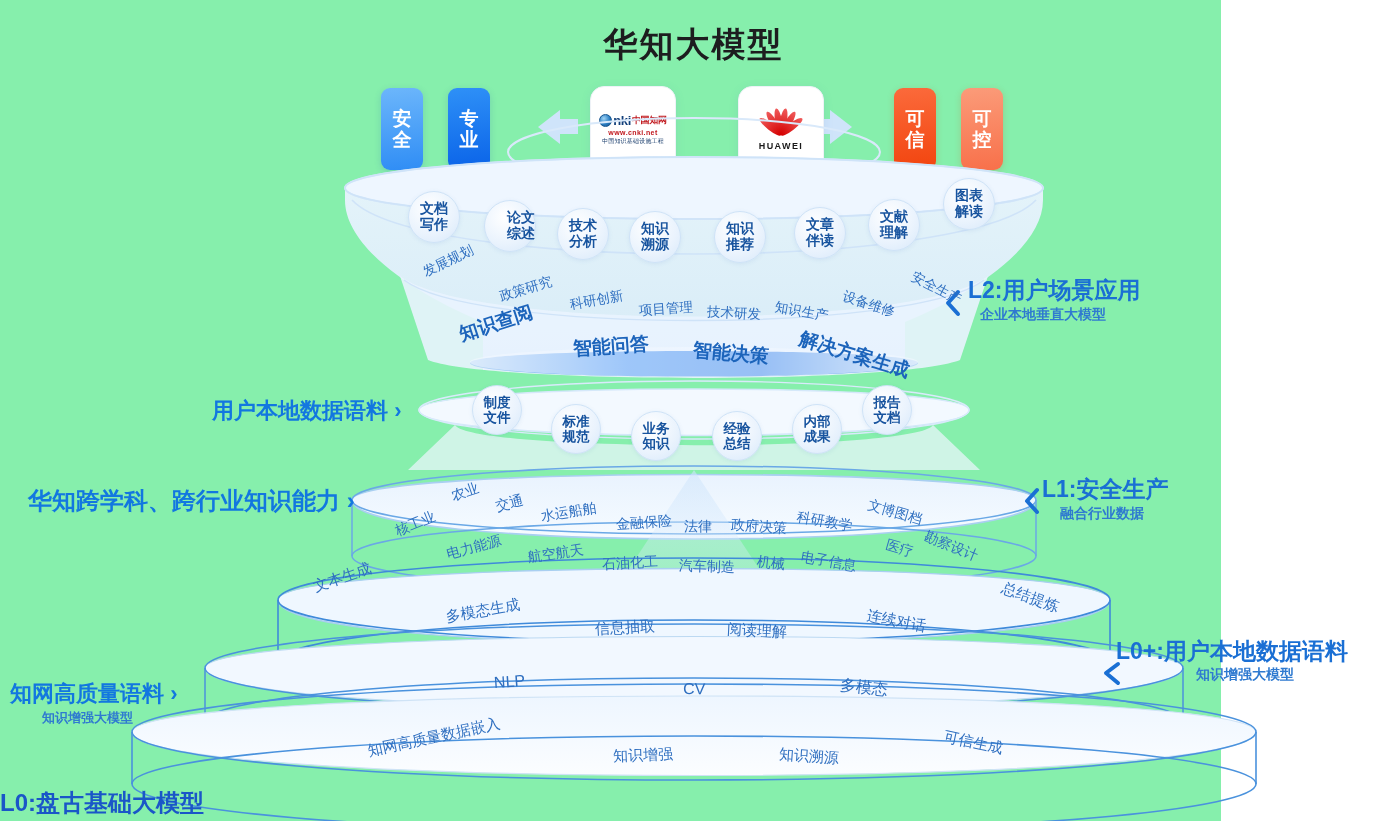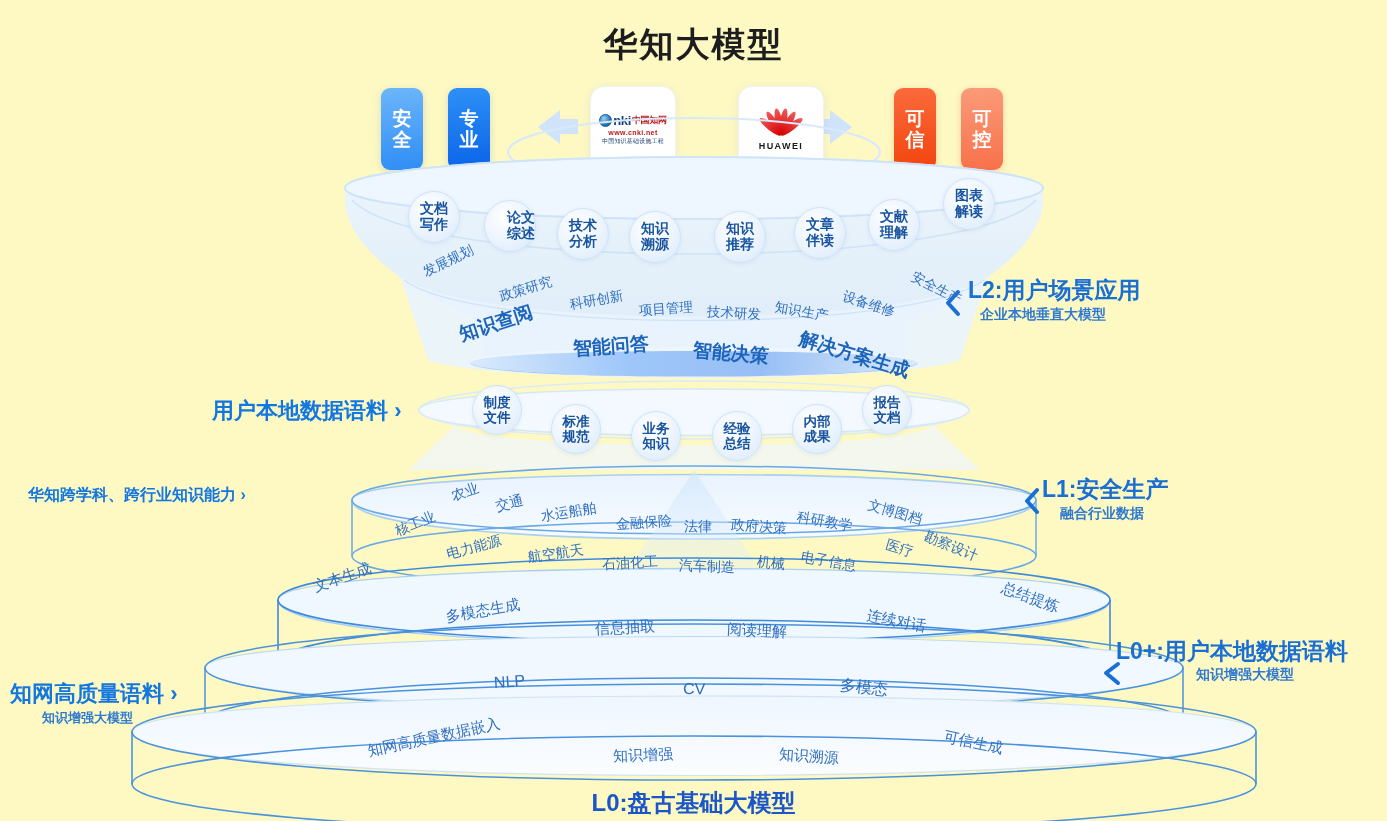--- a/index.html
+++ b/index.html
@@ -2,21 +2,21 @@
 <html><head>
 <meta charset="utf-8">
 <style>
   * { box-sizing: border-box; margin: 0; padding: 0; }
   html, body {
     width: 1387px; height: 821px;
     background: #ffffff;
     font-family: "Liberation Sans", "DejaVu Sans", sans-serif;
     overflow: hidden;
   }
-  #stage { position: relative; width: 1387px; height: 821px; background:#fef9c3; }
+  #stage { position: relative; width: 1221px; height: 821px; background:#86efac; }
 
   
   .title {
     position: absolute; left: 0; top: 22px; width: 1387px;
     text-align: center; font-size: 34px; font-weight: 700;
     color: #1d1d1f; letter-spacing: 2px;
   }
 
   
   .badge {
@@ -283,21 +283,21 @@
   <div class="bub" style="left:712px;top:411px;width:50px;height:50px;font-size:13.5px;">
     <span>经验<br>总结</span>
     </div>
   <div class="bub" style="left:792px;top:404px;width:50px;height:50px;font-size:13.5px;">
     <span>内部<br>成果</span>
     </div>
   <div class="bub" style="left:862px;top:385px;width:50px;height:50px;font-size:13.5px;align-items:center;">
     <span>报告<br>文档</span>
     </div>
 
-  <div class="lbl-main" style="left:28px;top:485px;font-size:16px;color:#1277e0;">
+  <div class="lbl-main" style="left:28px;top:485px;font-size:24px;color:#1277e0;">
     <span>华知跨学科、跨行业知识能力</span>
     <span class="chev">›</span>
   </div>
 
   <div class="lbl-main" style="left:1042px;top:474px;font-size:23px;color:#1a6fd4;">L1:安全生产</div>
   <div class="lbl-sub" style="left:1060px;top:505px;font-size:14px;color:#2f7ad0;">融合行业数据</div>
 
   <div class="t" style="left:452px;top:488px;font-size:14px;transform:rotate(-19deg);transform-origin:left center;">农业</div>
   <div class="t" style="left:496px;top:498px;font-size:14px;transform:rotate(-14deg);transform-origin:left center;">交通</div>
   <div class="t" style="left:541px;top:508px;font-size:14px;transform:rotate(-9deg);transform-origin:left center;">水运船舶</div>
@@ -335,15 +335,15 @@
     <span>知网高质量语料</span>
     <span class="chev">›</span>
   </div>
   <div class="lbl-sub" style="left:42px;top:709px;font-size:13px;color:#2f7ad0;">知识增强大模型</div>
 
   <div class="t" style="left:368px;top:742px;font-size:15px;transform:rotate(-12deg);transform-origin:left center;">知网高质量数据嵌入</div>
   <div class="t" style="left:613px;top:747px;font-size:15px;transform:rotate(-2deg);transform-origin:left center;">知识增强</div>
   <div class="t" style="left:779px;top:745px;font-size:15px;transform:rotate(4deg);transform-origin:left center;">知识溯源</div>
   <div class="t" style="left:944px;top:727px;font-size:15px;transform:rotate(12deg);transform-origin:left center;">可信生成</div>
 
-  <div class="lbl-main" style="left:0;top:787px;width:1387px;text-align:center;font-size:24px;color:#1a56c8;white-space:normal;">L0:盘古基础大模型</div>
+  <div class="lbl-main" style="left:0;top:787px;width:1387px;text-align:left;font-size:24px;color:#1a56c8;white-space:normal;">L0:盘古基础大模型</div>
 
 </div>
 
 </body></html>

